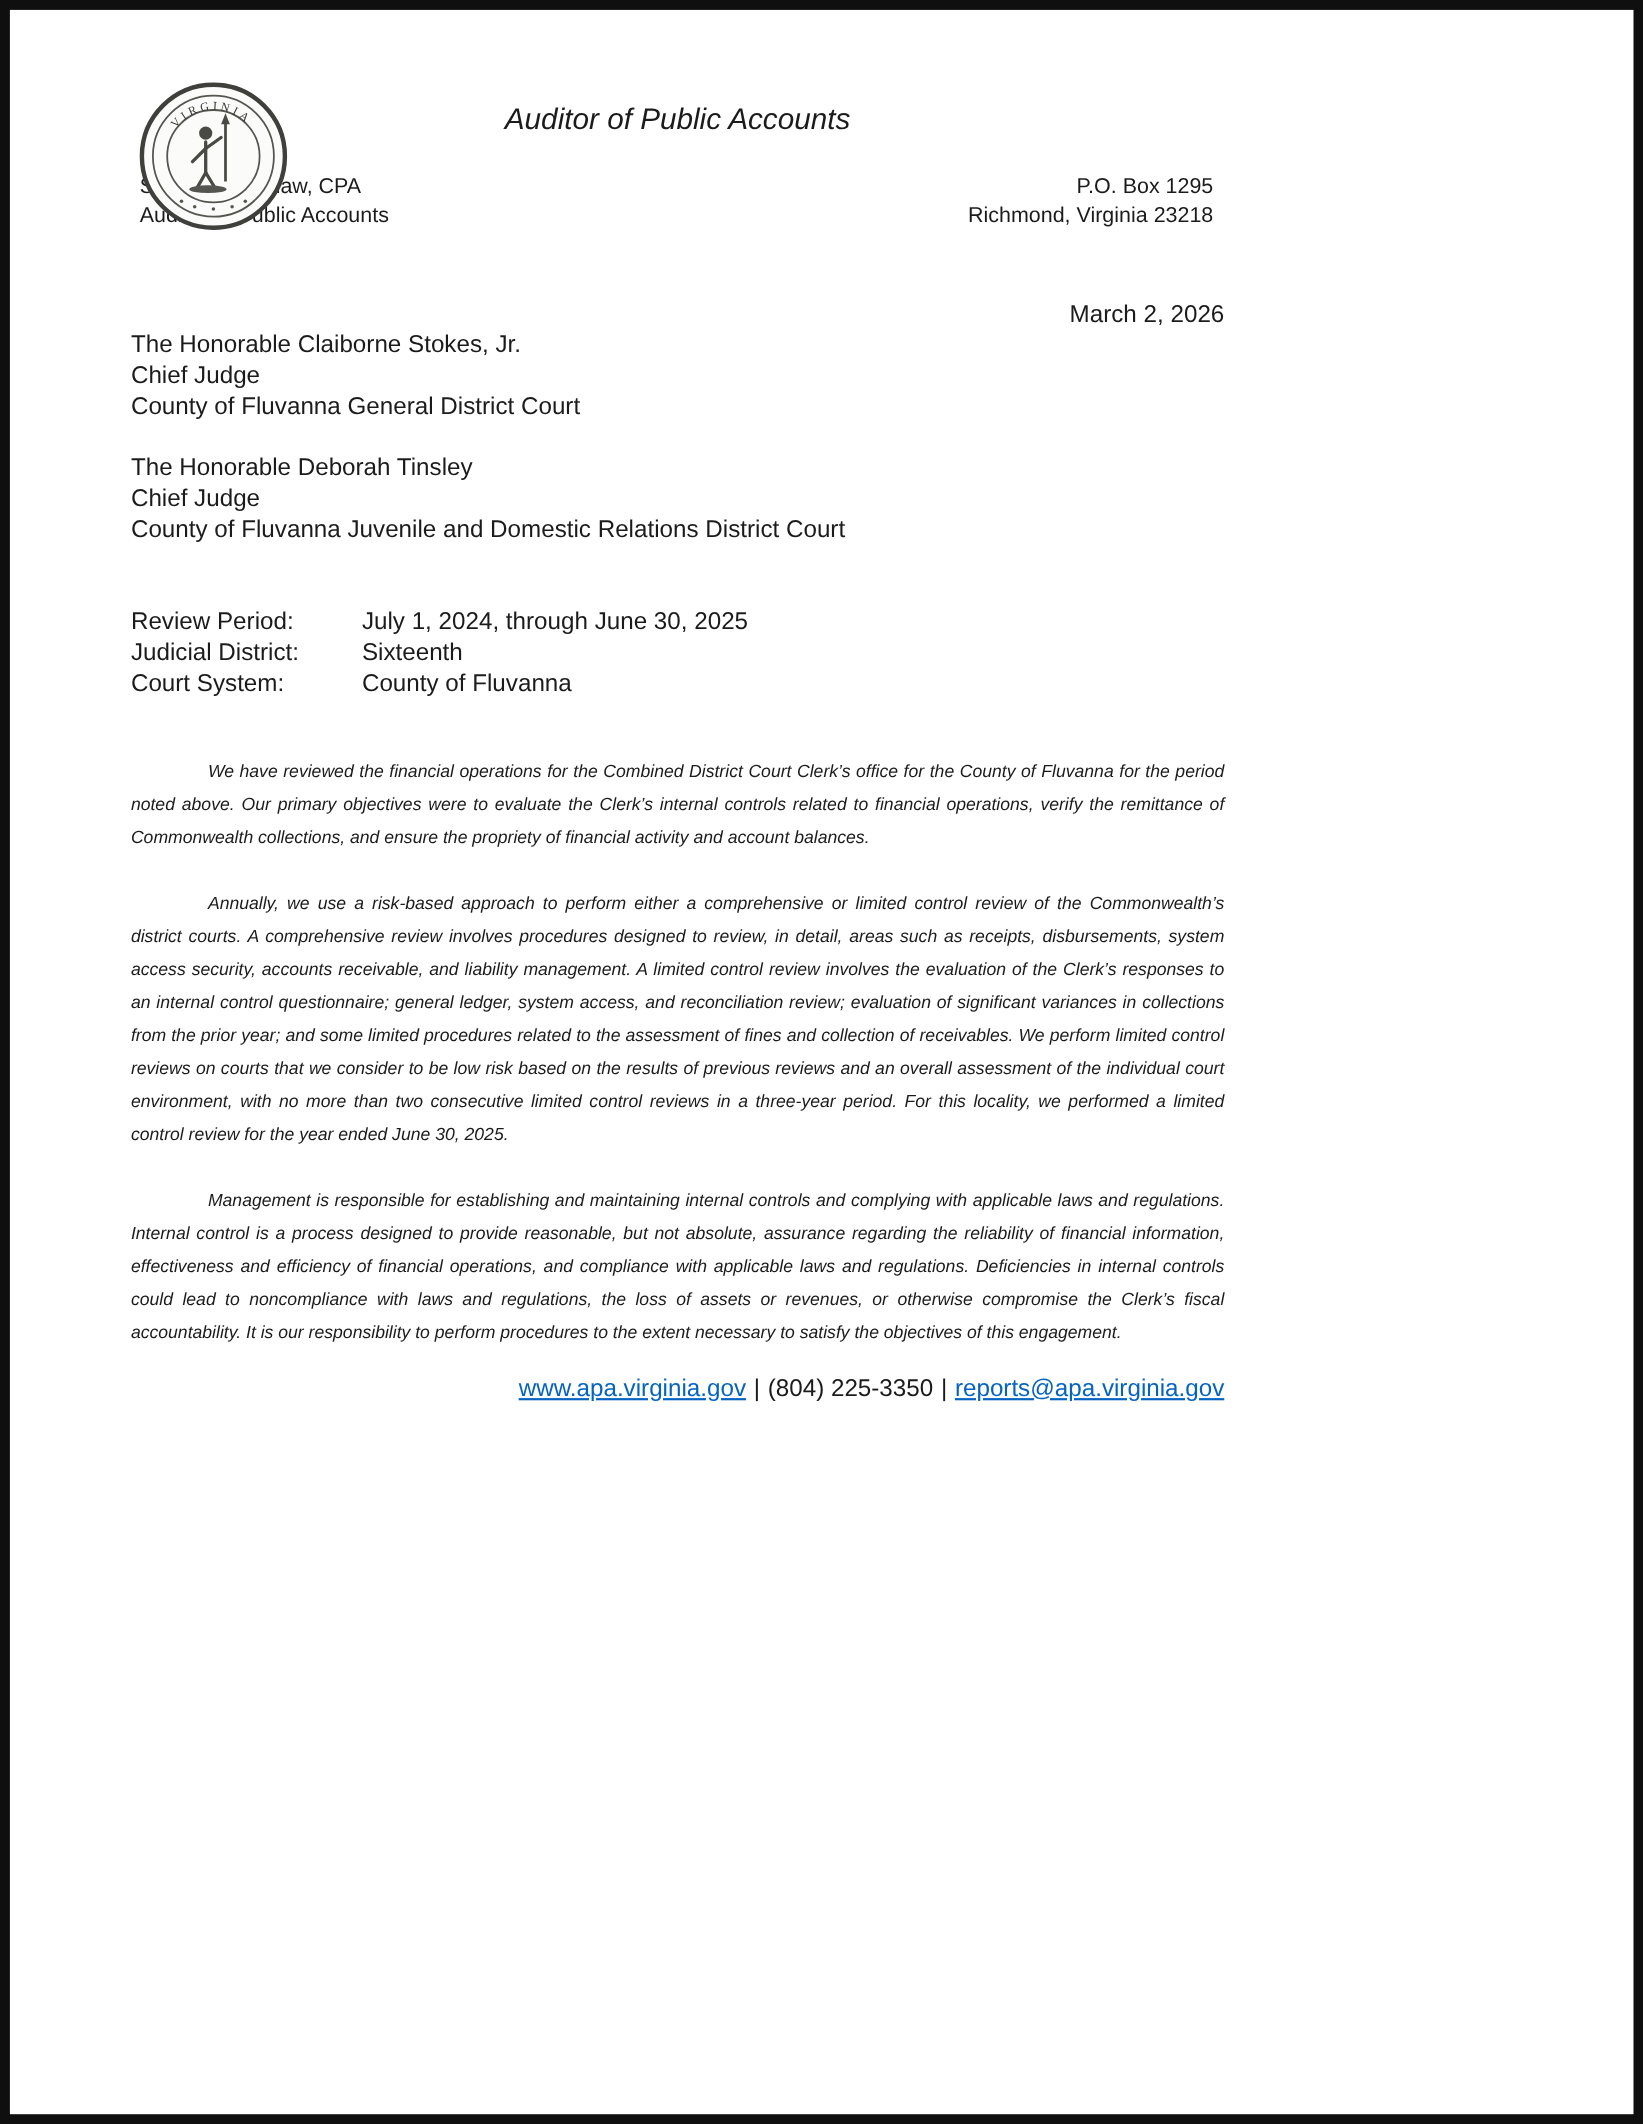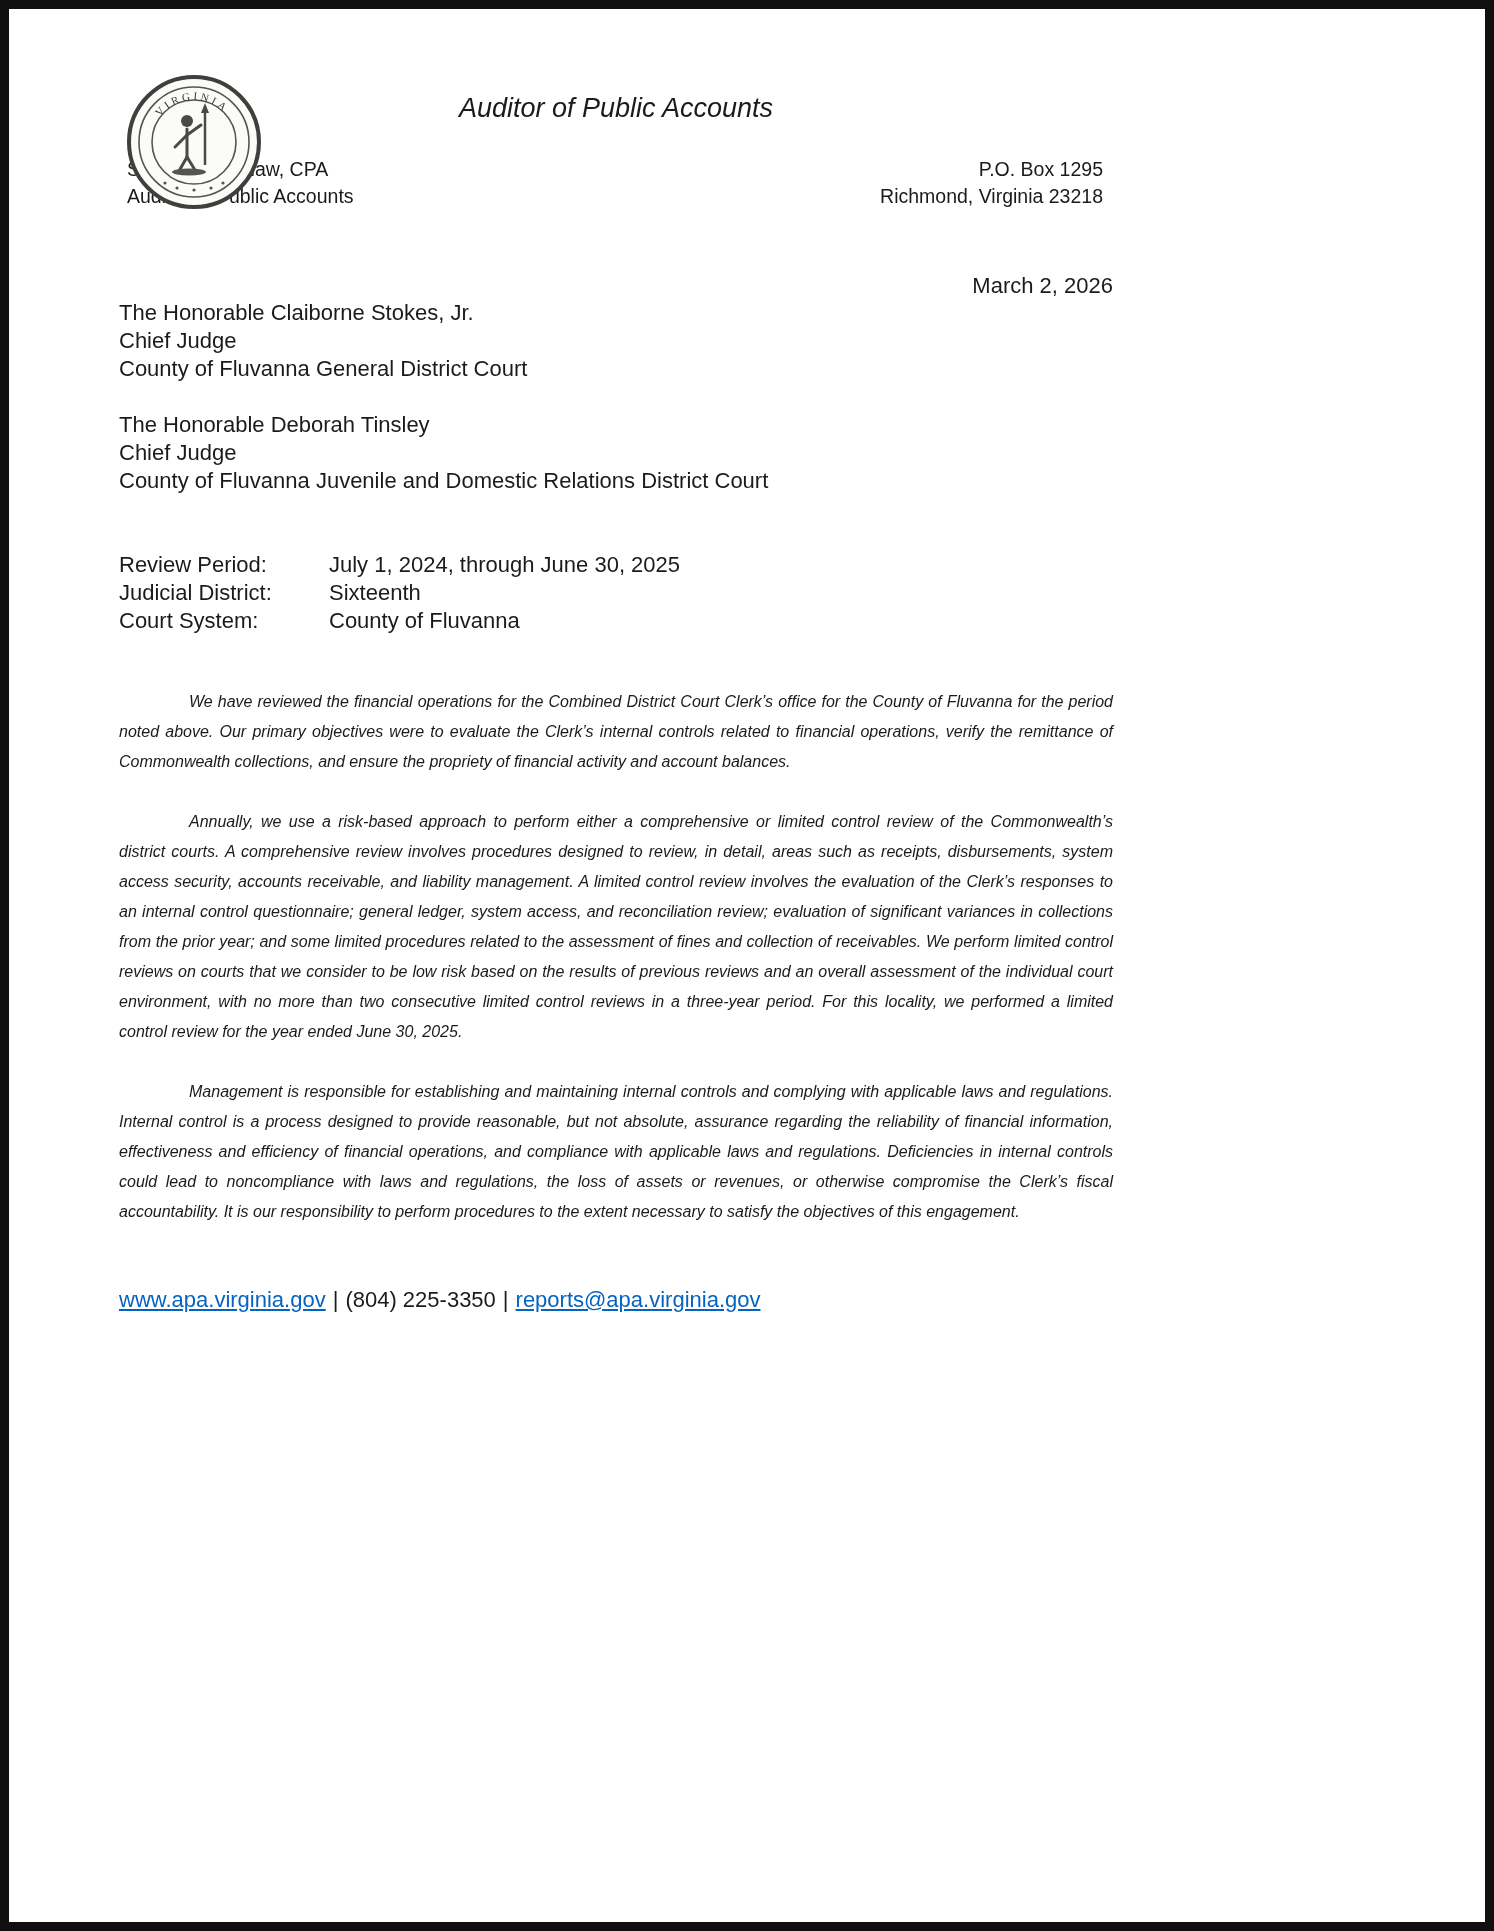--- a/index.html
+++ b/index.html
@@ -65,21 +65,21 @@
     font-size: 16px;
     line-height: 30px;
     text-align: justify;
     text-indent: 70px;
     margin: 30px 0 0 0;
     font-style: italic;
   }
   .body-copy p:first-child { margin-top: 52px; }
 
   
-  .footer { margin-top: 60px; text-align: left; font-size: 22px; }
+  .footer { margin-top: 22px; text-align: right; font-size: 22px; }
   .footer a { color: #0563c1; text-decoration: underline; cursor: pointer; }
   .footer .sep { color: #1b1b1b; padding: 0 7px; }
 </style>
 </head>
 <body>
 
 <div class="page">
 
   <header class="letterhead">
     <div class="seal">

